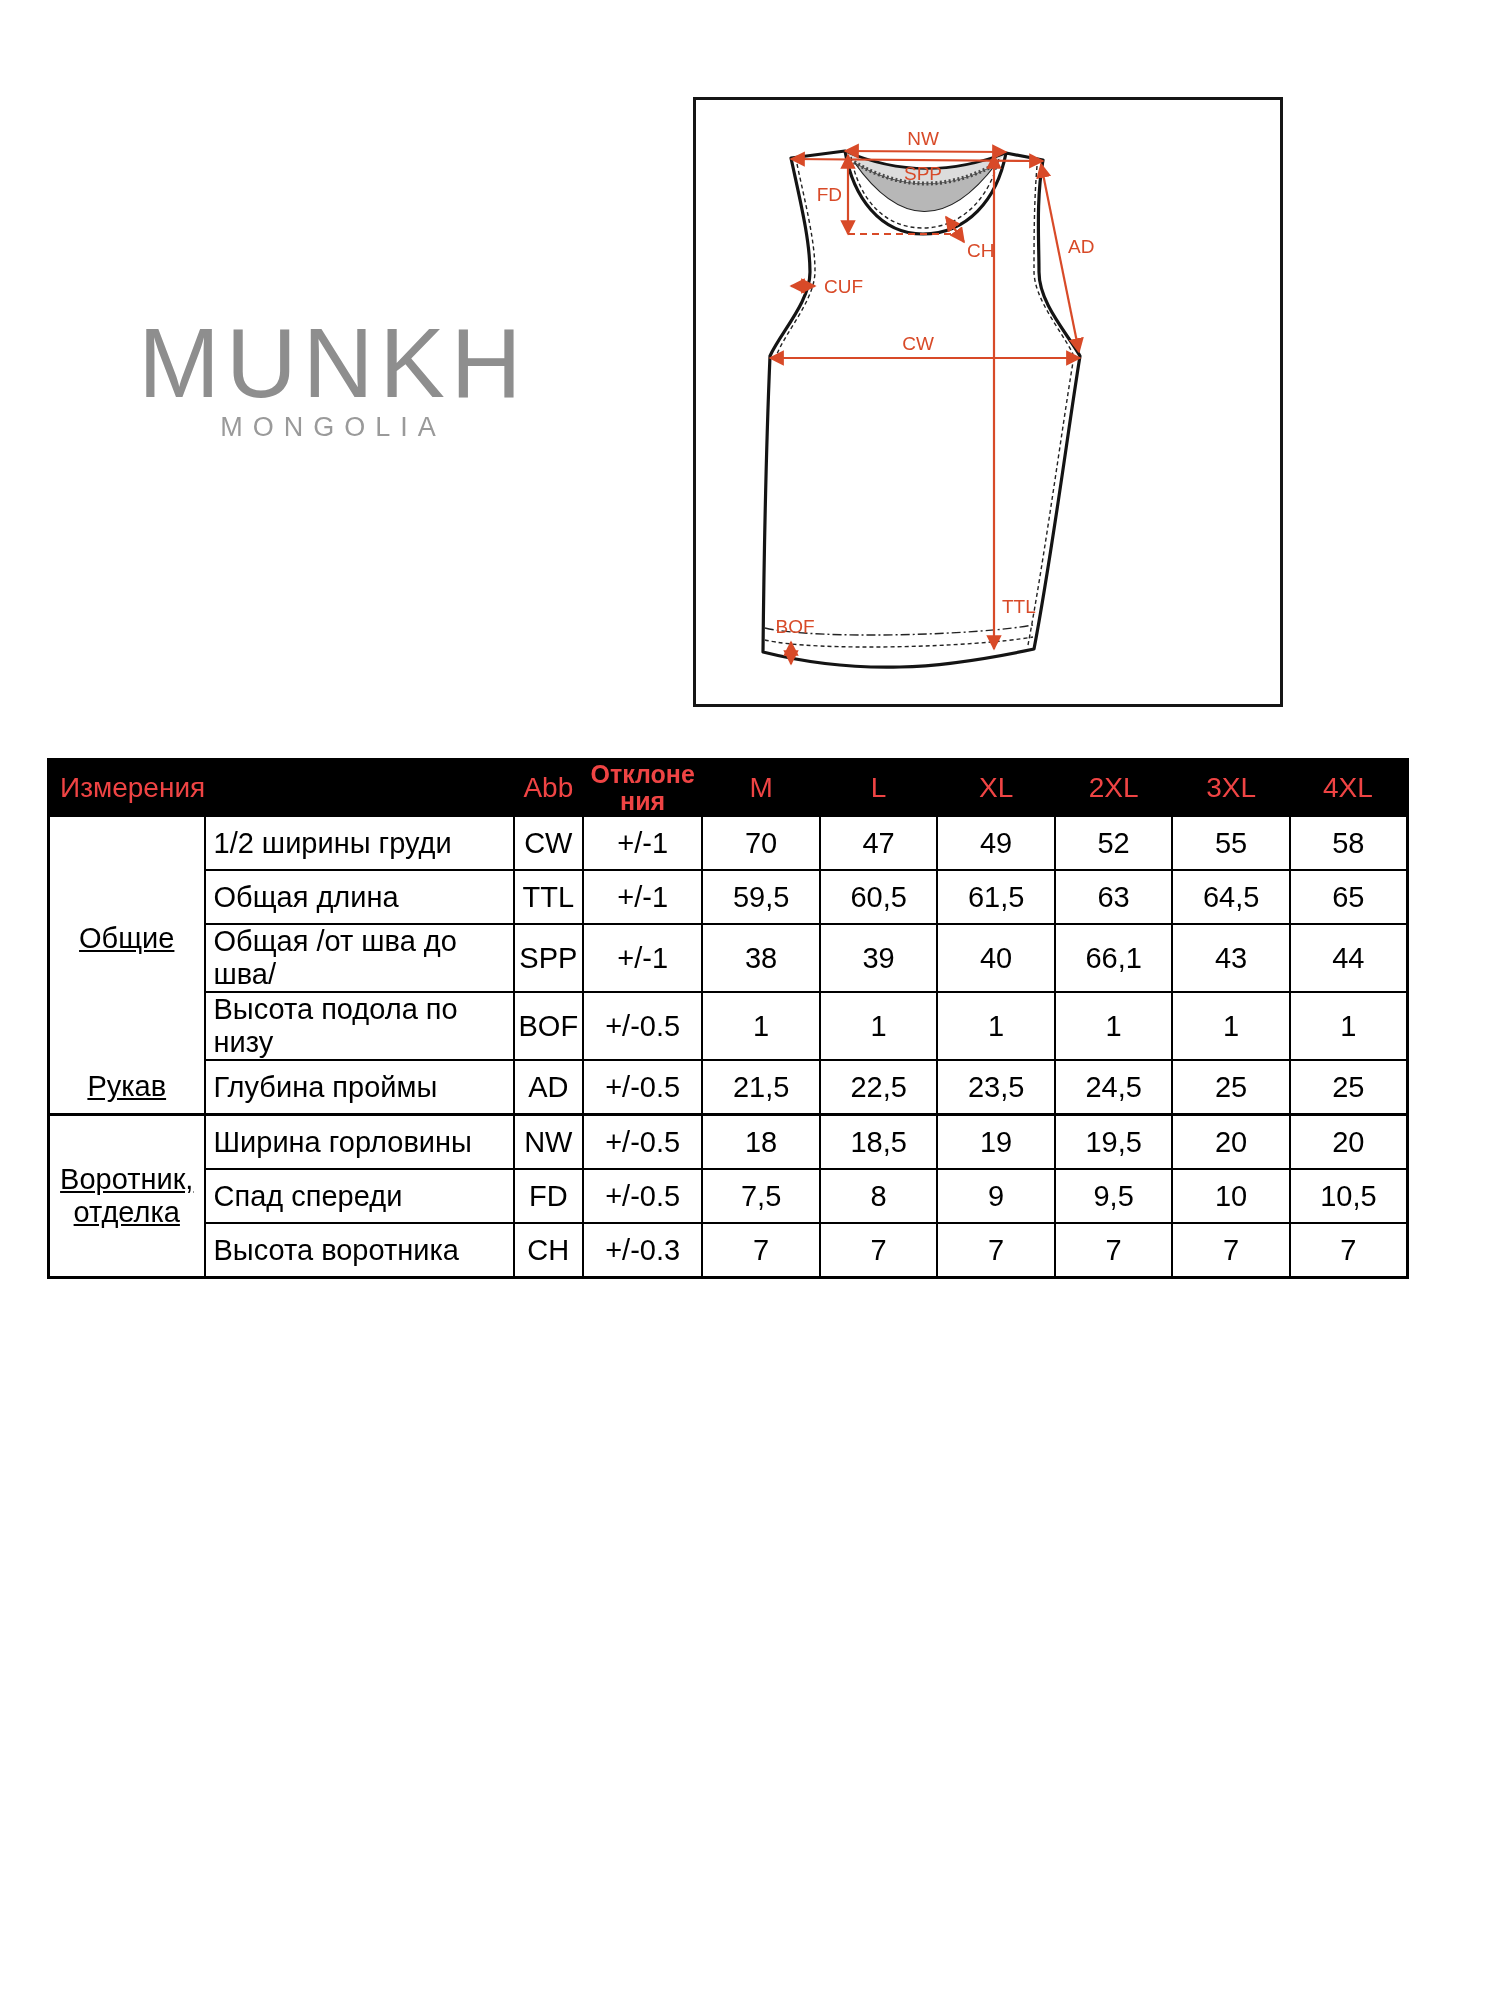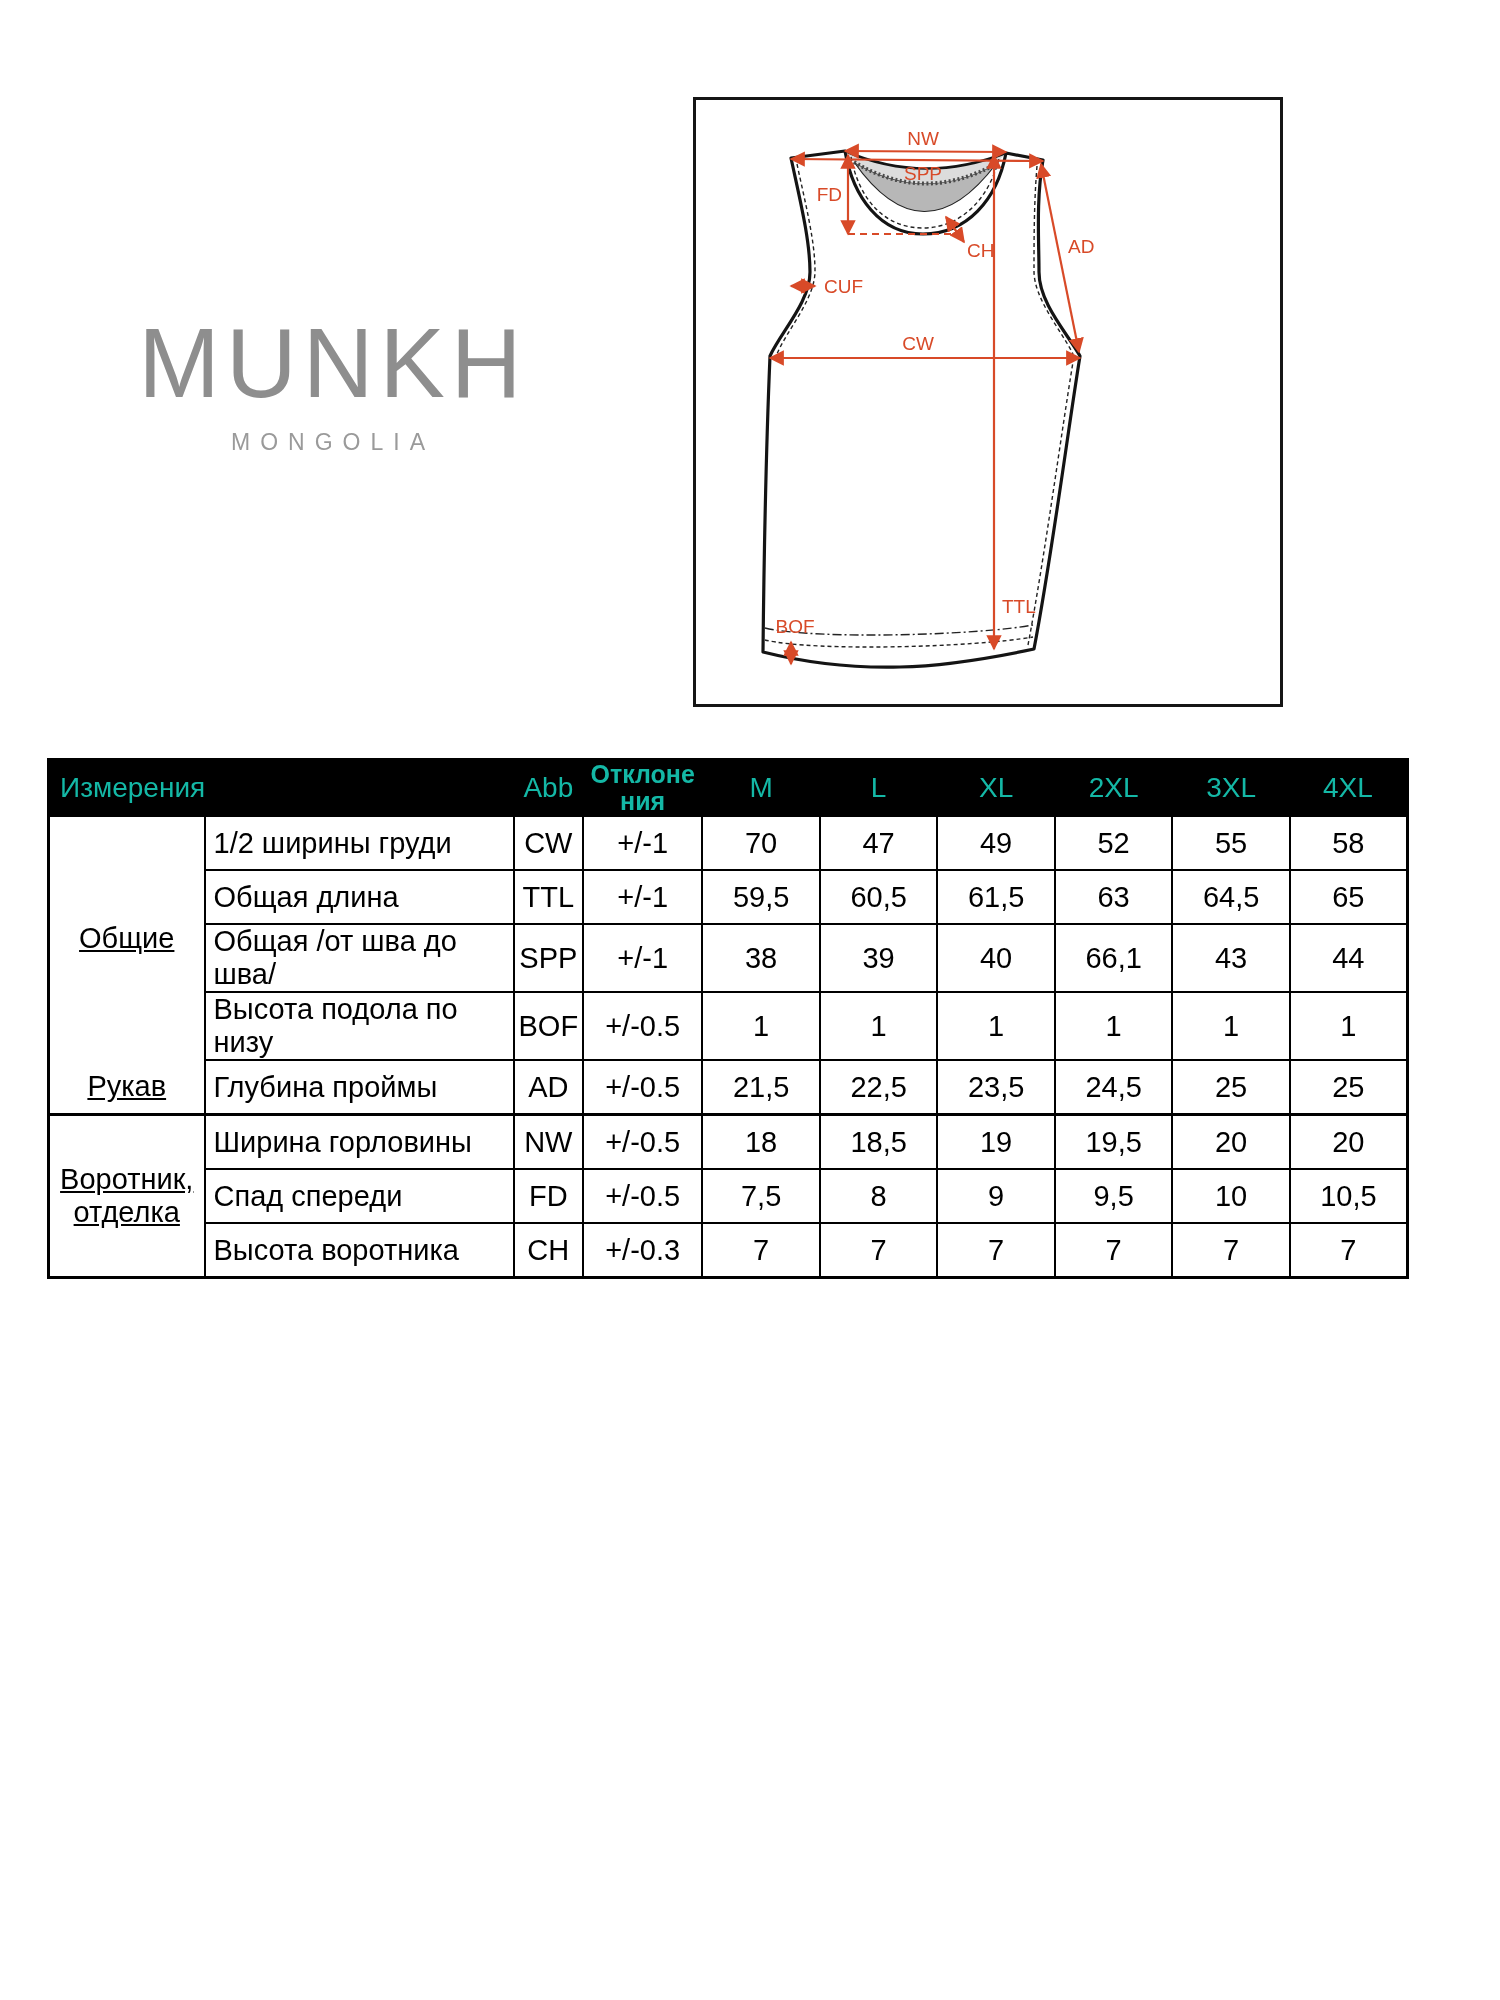--- a/index.html
+++ b/index.html
@@ -1,36 +1,36 @@
 <!DOCTYPE html>
 <html><head>
 <meta charset="utf-8">
 <style>
   html,body{margin:0;padding:0;background:#fff;}
   .page{position:relative;width:1500px;height:2000px;background:#fff;overflow:hidden;
         font-family:"Liberation Sans", sans-serif;color:#000;}
   
   .brand{position:absolute;left:138px;top:314px;width:390px;text-align:center;}
   .brand-name{font-size:98px;line-height:1;color:#8e8e8e;letter-spacing:6px;font-weight:400;}
-  .brand-sub{font-size:23px;color:#9a9a9a;letter-spacing:10px;margin-top:17px;font-weight:400;}
+  .brand-sub{font-size:27px;color:#9a9a9a;letter-spacing:10px;font-weight:400;}
   
   .frame{position:absolute;left:693px;top:97px;width:584px;height:604px;border:3px solid #151515;background:#fff;}
   .frame svg{display:block;}
   .dim{stroke:#d84a28;stroke-width:2.2;fill:none;}
   .dimdash{stroke:#d84a28;stroke-width:2.2;fill:none;stroke-dasharray:7 5;}
   .dimlabel{fill:#d84a28;font-size:19px;font-family:"Liberation Sans",sans-serif;}
   .outline{fill:#ffffff;stroke:#141414;stroke-width:3.2;stroke-linejoin:round;}
   .stitch{fill:none;stroke:#222;stroke-width:1.4;stroke-dasharray:4 3;}
   .stitch2{fill:none;stroke:#222;stroke-width:1.4;stroke-dasharray:9 3 2 3;}
   
   table.size{position:absolute;left:47px;top:758px;border-collapse:collapse;table-layout:fixed;
              font-size:29px;background:#fff;border:3px solid #000;}
   table.size td{border:2px solid #000;height:52px;padding:0 4px;text-align:center;vertical-align:middle;
                 overflow:hidden;}
-  table.size tr.hdr td{background:#000;color:#14b8a6;border:none;height:54px;font-size:28px;}
+  table.size tr.hdr td{background:#000;color:#ef4444;border:none;height:54px;font-size:28px;}
   td.meas-h{text-align:left !important;padding-left:10px !important;}
   td.dev-h{font-size:25px !important;line-height:1.08;font-weight:bold;}
   td.item{text-align:left !important;padding-left:8px !important;}
   td.grp{text-align:center;text-decoration:underline;}
   td.grp-top{border-bottom:none !important;}
   td.grp-mid{border-top:none !important;}
   tr.sec-end td{border-bottom-width:3px;text-align:center;}
 </style>
 </head>
 <body>

